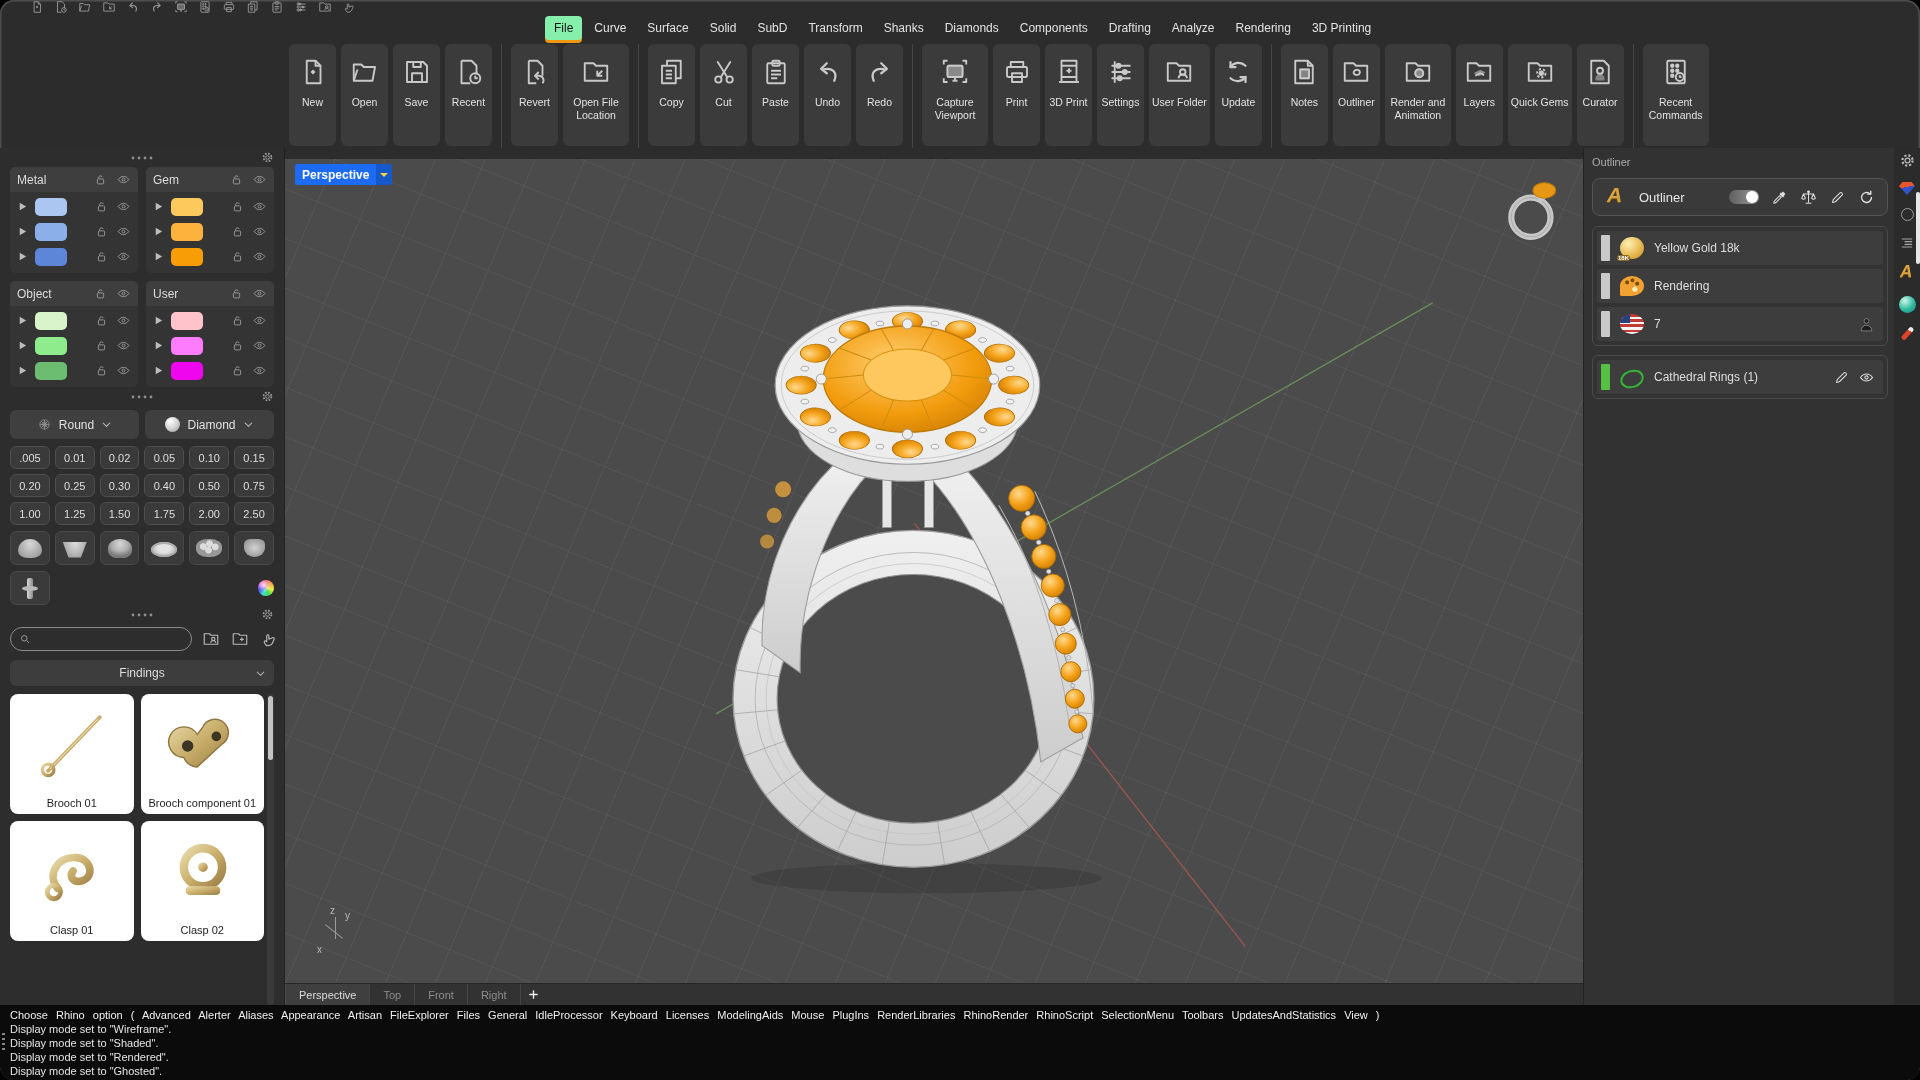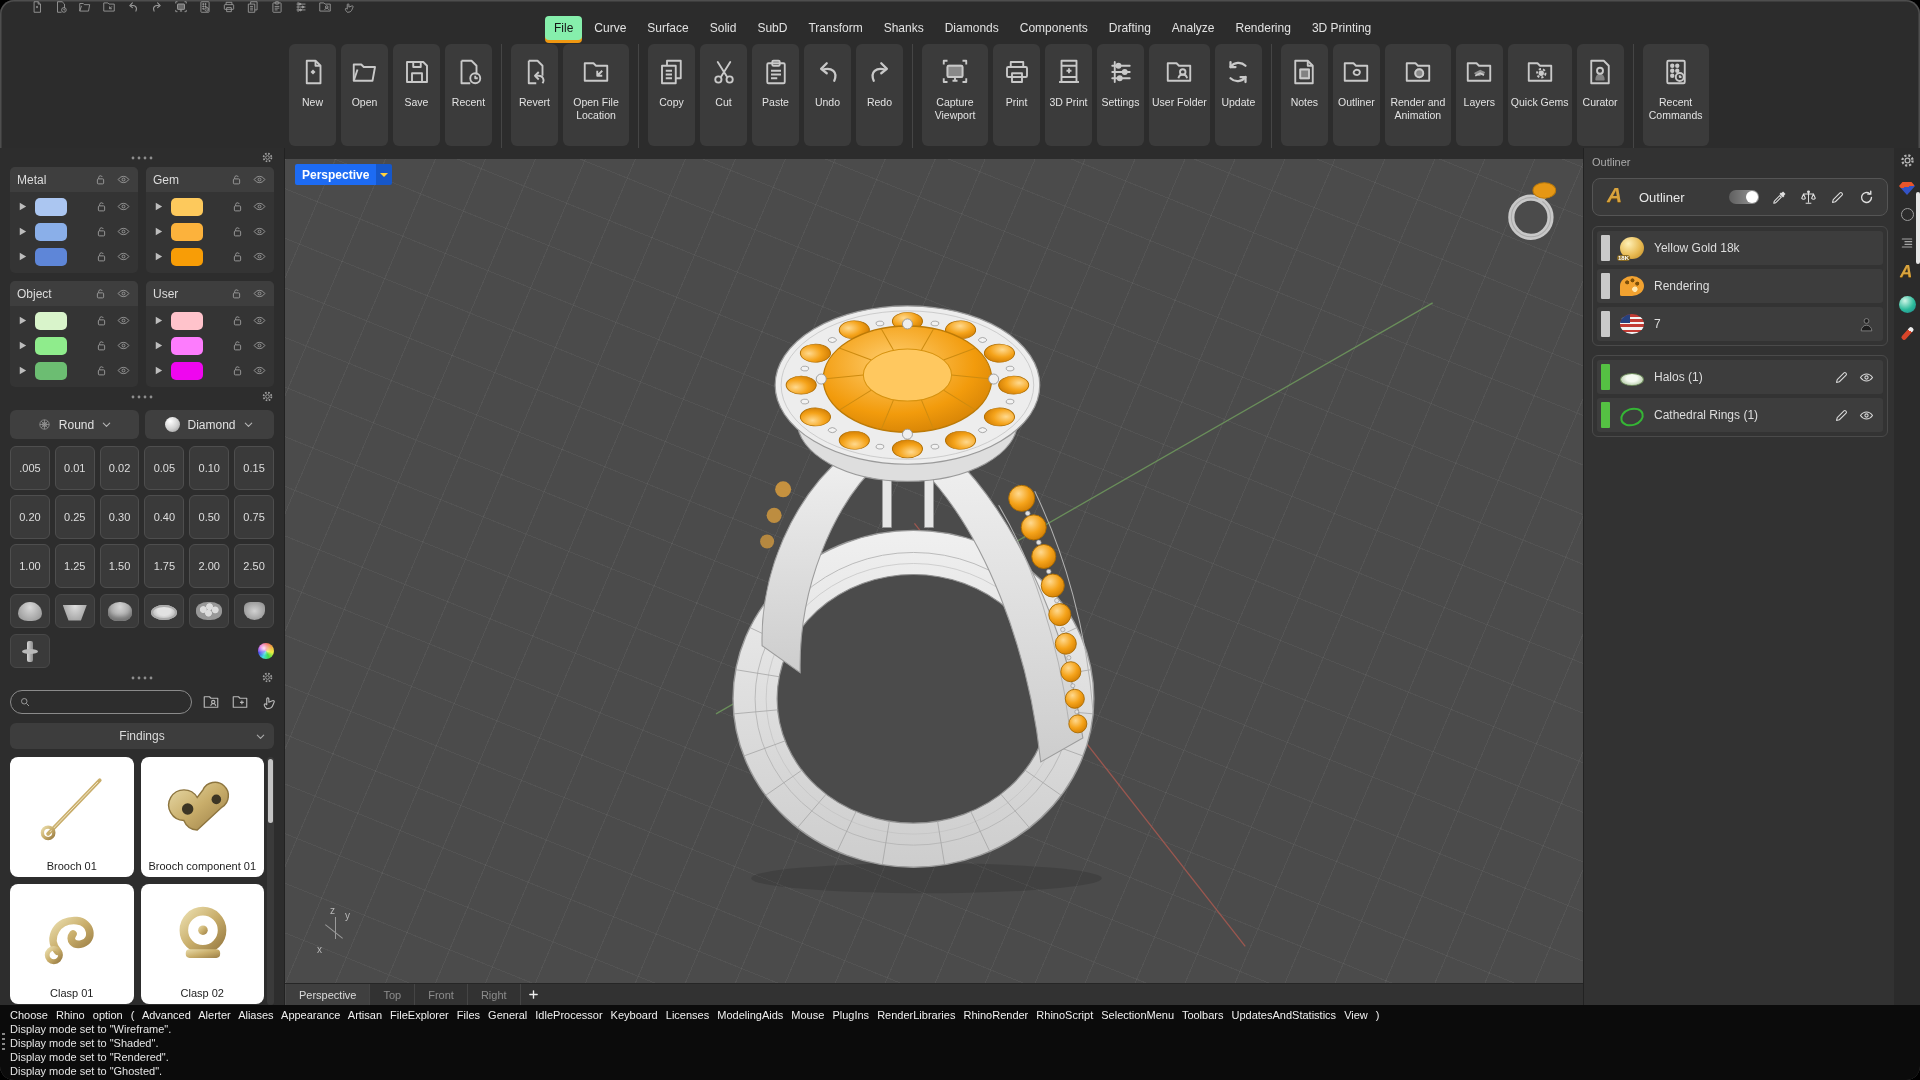--- a/index.html
+++ b/index.html
@@ -49,21 +49,21 @@
   .sw-row .play-ic svg{width:11px;height:11px;}
   .swatch{width:32px;height:18px;border-radius:5px;flex:0 0 32px;}
   .sw-row .sm-ic{margin-left:auto;}
   .sw-row .sm-ic + .sm-ic{margin-left:0;}
 
   .gem-dd-row{display:flex;gap:6px;margin-top:4px;}
   .gem-dd{flex:1;height:29px;background:#3f3f3f;border:none;border-radius:6px;display:flex;align-items:center;justify-content:center;gap:7px;color:#e0e0e0;font-size:12px;padding:0 6px;}
   .gem-dd .chev{width:11px;height:11px;color:#b5b5b5;}
   .gem-dd .chev svg{width:11px;height:11px;}
   .size-grid{display:grid;grid-template-columns:repeat(6,1fr);gap:5px;margin-top:7px;}
-  .size-btn{height:44px;background:#3a3a3a;border:1px solid #4e4e4e;border-radius:6px;color:#dedede;font-size:11px;padding:0;}
+  .size-btn{height:23px;background:#3a3a3a;border:1px solid #4e4e4e;border-radius:6px;color:#dedede;font-size:11px;padding:0;}
   .head-row{display:flex;gap:5px;margin-top:6px;align-items:center;}
   .head-btn{width:40px;height:34px;background:#3a3a3a;border:1px solid #484848;border-radius:6px;display:flex;align-items:center;justify-content:center;padding:0;}
   .spacer{flex:1;}
 
   .search-row{display:flex;align-items:center;gap:9px;margin-top:3px;}
   .search-box{flex:0 0 182px;height:24px;border:1px solid #8b8b8b;border-radius:12px;display:flex;align-items:center;padding:0 8px;gap:5px;}
   .search-box .sm-ic{width:12px;height:12px;}
   .search-box .sm-ic svg{width:12px;height:12px;}
   .search-input{background:transparent;border:none;outline:none;color:#ddd;font-size:11px;width:100%;}
   .search-row > .lib-tool{width:20px;height:18px;color:#b9b9b9;}
@@ -1534,39 +1534,20 @@
                     </span>
                   </span>
                   </div>
               </div>
             </div>
             <div class="o-group">
               <div class="o-rows">
 
                 <div class="o-row">
                     <span class="o-bar" style="background: rgb(85, 192, 67);"></span>
-                    <span class="o-ic kind-ic kind-halo-setting"></span>
-                    <span class="o-label">Halos (1)</span>
-                    <span class="spacer"></span>
-                    <span class="o-actions">
-
-                    <span class="md-ic act">
-                      <svg aria-hidden="true">
-                        <use href="#sym-pencil"></use>
-                      </svg>
-                    </span>
-                    <span class="md-ic act">
-                      <svg aria-hidden="true">
-                        <use href="#sym-eye"></use>
-                      </svg>
-                    </span>
-                  </span>
-                  </div>
-                <div class="o-row">
-                    <span class="o-bar" style="background: rgb(85, 192, 67);"></span>
                     <span class="o-ic kind-ic kind-green-ring"></span>
                     <span class="o-label">Cathedral Rings (1)</span>
                     <span class="spacer"></span>
                     <span class="o-actions">
 
                     <span class="md-ic act">
                       <svg aria-hidden="true">
                         <use href="#sym-pencil"></use>
                       </svg>
                     </span>

